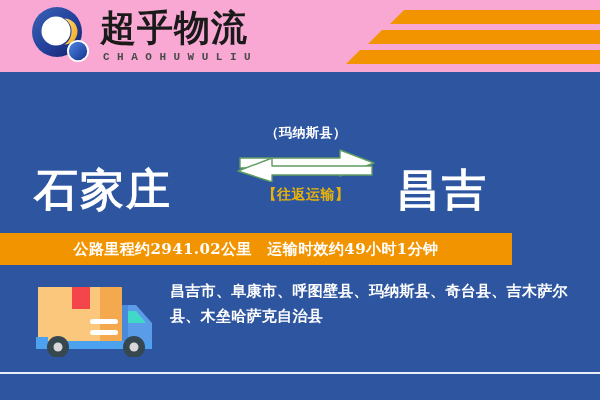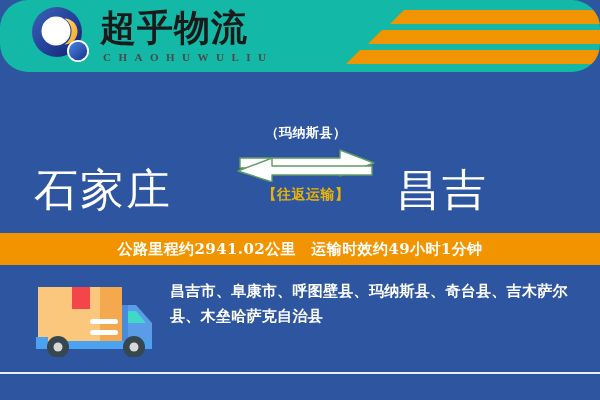--- a/index.html
+++ b/index.html
@@ -19,23 +19,22 @@
     background: #2d55a0;
   }
 
   
   .header {
     position: absolute;
     left: 0;
     top: 0;
     width: 600px;
     height: 72px;
-    background: #14b8a6;
+    background: #f9a8d4;
     overflow: hidden;
-    border-radius: 28px;
   }
 
   .logo-block {
     position: absolute;
     left: 30px;
     top: 6px;
     display: flex;
     align-items: flex-start;
   }
 
@@ -55,21 +54,21 @@
     font-family: "DejaVu Sans", "Liberation Sans", sans-serif;
     font-size: 36px;
     font-weight: bold;
     color: #1a1a1a;
     line-height: 40px;
     letter-spacing: 1px;
     white-space: nowrap;
   }
 
   .brand-en {
-    font-family: Liberation Serif, serif;
+    font-family: Liberation Mono, monospace;
     font-size: 11px;
     font-weight: bold;
     color: #4a4a4a;
     letter-spacing: 7.5px;
     margin-top: 3px;
     margin-left: 3px;
     white-space: nowrap;
   }
 
   
@@ -110,21 +109,21 @@
     width: 600px;
     height: 161px;
     background: #2d55a0;
   }
 
   .city {
     position: absolute;
     top: 118px;
     font-family: "DejaVu Serif", "Liberation Serif", serif;
     font-size: 44px;
-    font-weight: normal;
+    font-weight: bold;
     color: #ffffff;
     line-height: 50px;
     letter-spacing: 2px;
     white-space: nowrap;
     transform: translateY(-50%);
   }
   .city-origin { left: 34px; }
   .city-dest   { left: 396px; }
 
   .route-mid {
@@ -161,21 +160,21 @@
     line-height: 20px;
     white-space: nowrap;
     letter-spacing: 0.5px;
   }
 
   
   .infobar {
     position: absolute;
     left: 0;
     top: 233px;
-    width: 600px;
+    width: 512px;
     height: 32px;
     background: #f29400;
     display: flex;
     align-items: center;
     justify-content: center;
   }
   .infobar-text {
     font-family: "DejaVu Serif", "Liberation Serif", serif;
     font-size: 15px;
     font-weight: bold;

